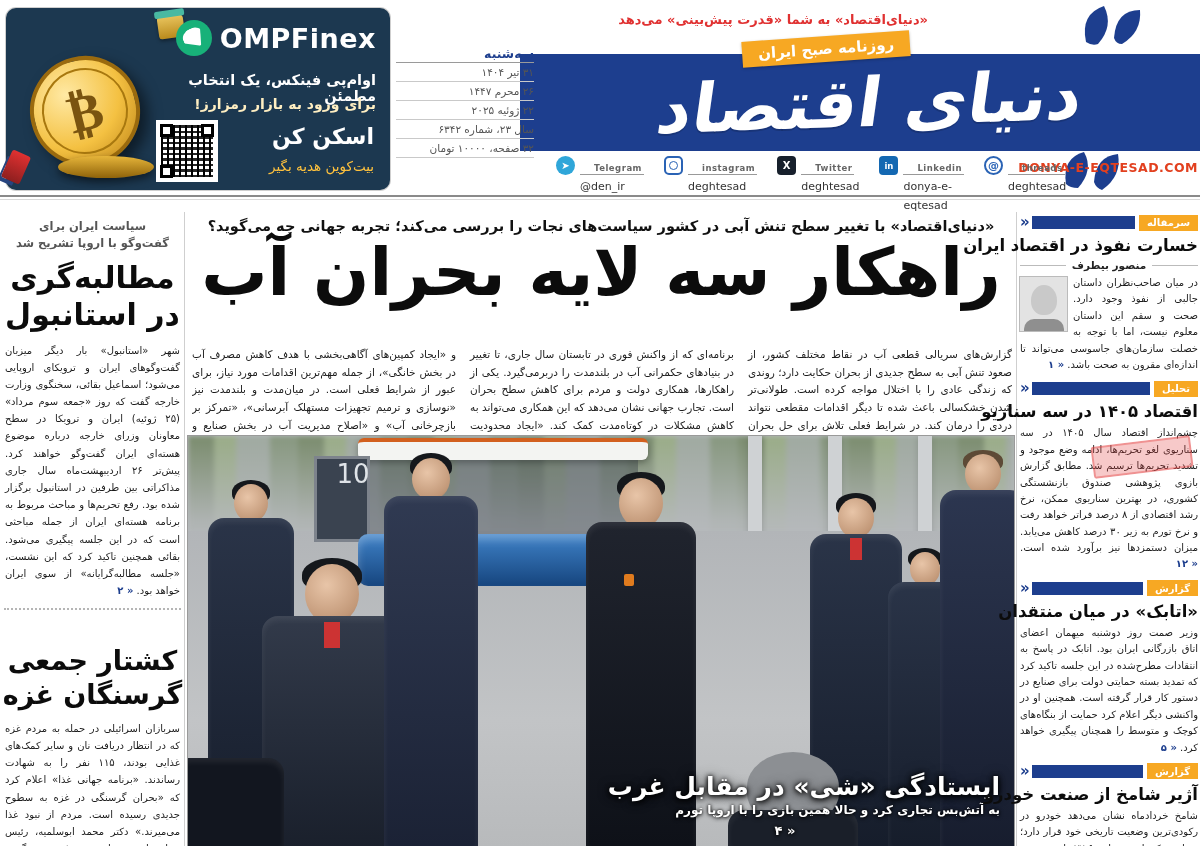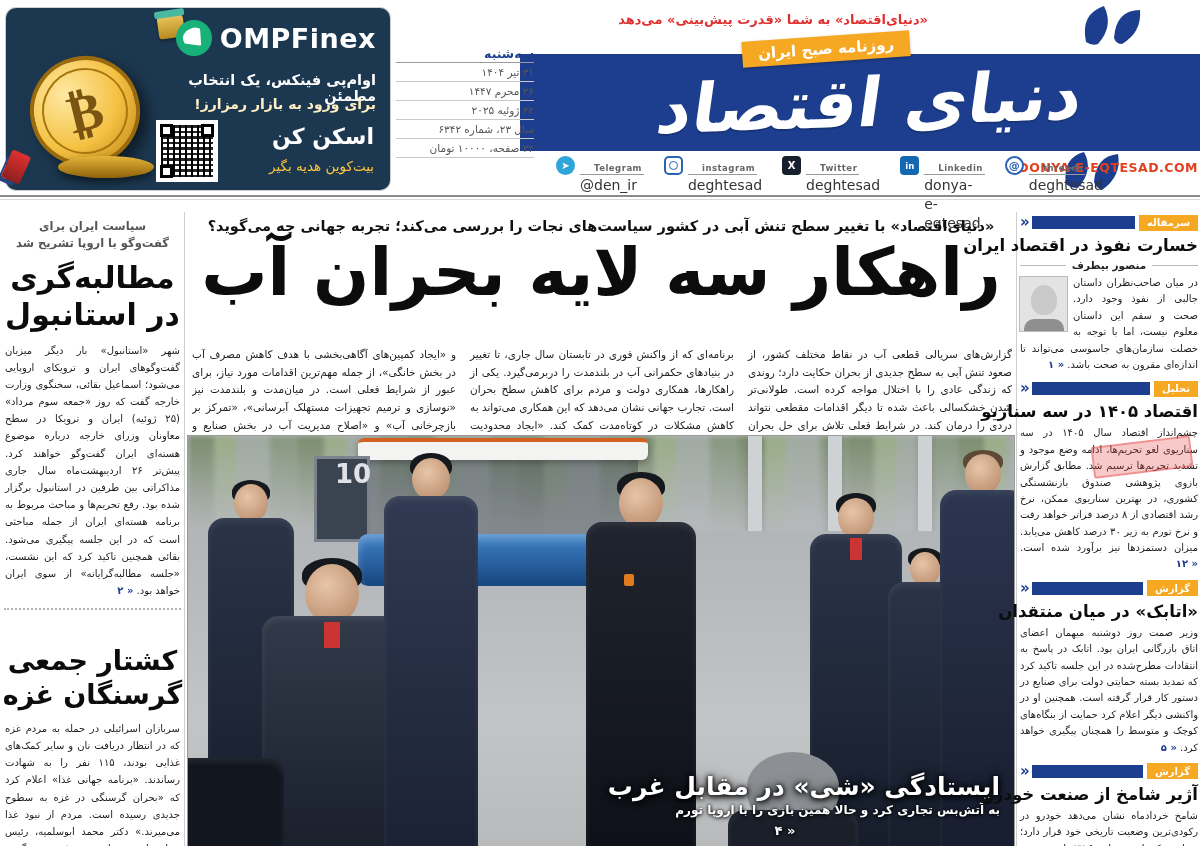--- a/index.html
+++ b/index.html
@@ -26,21 +26,21 @@
   .social { left:556px; top:156px; width:430px; display:flex; gap:20px; }
   .soc-item { display:flex; gap:5px; align-items:flex-start; }
   .soc-ic { width:19px; height:19px; border-radius:50%; display:flex; align-items:center; justify-content:center;
     font-size:10px; color:#fff; flex:0 0 auto; }
   .ic-tg { background:#2fa6d9; } .ic-ig { background:#fff; border:2px solid #2a63b5; border-radius:5px; position:relative; }
   .ic-ig::after{ content:""; position:absolute; inset:3px; border:1.5px solid #2a63b5; border-radius:50%; }
   .ic-x { background:#17202c; border-radius:4px; font-weight:bold; }
   .ic-li { background:#1468b2; border-radius:4px; font-weight:bold; font-size:8.5px; }
   .ic-th { background:#fff; border:2px solid #2a63b5; color:#2a63b5; font-weight:bold; font-size:11px; }
   .soc-txt .n { font-size:8.5px; font-weight:bold; color:#666; border-bottom:1px solid #999; padding:0 2px 1px 14px; letter-spacing:.5px;}
-  .soc-txt .h { font-size:14px; color:#333; padding-top:1px; }
+  .soc-txt .h { font-size:11px; color:#333; padding-top:1px; }
   .rule1 { left:0; top:195px; width:1200px; height:2px; background:#8a8a8a; }
   .rule2 { left:0; top:199px; width:1200px; height:1px; background:#d9d9d9; }
 
   
   .ad { left:6px; top:8px; width:384px; height:182px; background:#1c3850; border-radius:10px;
     box-shadow:0 0 0 1px #cfcfcf; overflow:hidden; }
   .coin { left:24px; top:48px; width:110px; height:110px; border-radius:50%;
     background:radial-gradient(circle at 35% 30%, #ffe9a4, #f4c142 55%, #b97f14 100%);
     border:4px solid #9a6a0e; display:flex; align-items:center; justify-content:center;
     transform:rotate(-14deg); box-shadow:6px 8px 14px rgba(0,0,0,.5); }
@@ -92,21 +92,21 @@
       repeating-linear-gradient(90deg,#6f8260 0 26px,#93a77e 26px 48px,#9aa49b 48px 82px,#7d8f74 82px 110px);
     filter:blur(2.5px); }
   .ph-col { position:absolute; top:0; height:110px; width:14px; background:#cfd2d4; box-shadow:0 0 6px rgba(0,0,0,.15); }
   .ph-pave { position:absolute; left:0; top:95px; width:100%; height:315px;
     background:linear-gradient(#b2b5b8,#c2c4c6 60%,#b8babc); }
   .cart { position:absolute; left:170px; top:2px; width:290px; height:160px; }
   .cart .canopy { position:absolute; left:0; top:0; width:290px; height:22px; background:#f3f4f2;
     border-radius:6px; border-top:4px solid #d2601f; box-shadow:0 3px 6px rgba(0,0,0,.3); }
   .cart .cab { position:absolute; left:10px; top:22px; width:270px; height:78px; background:rgba(40,48,60,.35); }
   .cart .sign { position:absolute; left:-44px; top:18px; width:56px; height:86px; background:#3a4350;
-    color:#dfe3e8; font-size:26px; font-weight:bold; display:flex; align-items:flex-start; justify-content:center;
+    color:#dfe3e8; font-size:26px; font-weight:normal; display:flex; align-items:flex-start; justify-content:center;
     border:3px solid #7d838c;padding-left:22px; }
   .cart .body { position:absolute; left:0px; top:96px; width:290px; height:52px; border-radius:10px;
     background:linear-gradient(#3f82c8,#16457e); box-shadow:inset 0 6px 8px rgba(255,255,255,.25); }
   .person { position:absolute; }
   .head { position:absolute; left:50%; transform:translateX(-50%); top:0; border-radius:50%;
     background:radial-gradient(circle at 40% 35%, #e8c5a8, #c29878 70%, #9a7358); }
   .hair { position:absolute; left:50%; transform:translateX(-50%); border-radius:50% 50% 40% 40%; background:#15181c; }
   .torso { position:absolute; left:0; right:0; bottom:0; border-radius:16px 16px 0 0;
     background:linear-gradient(#2a3448,#161d2b); box-shadow:inset 0 4px 6px rgba(255,255,255,.08); }
   .lanyard { position:absolute; left:50%; transform:translateX(-50%); width:16px; height:26px; background:#c33; }

